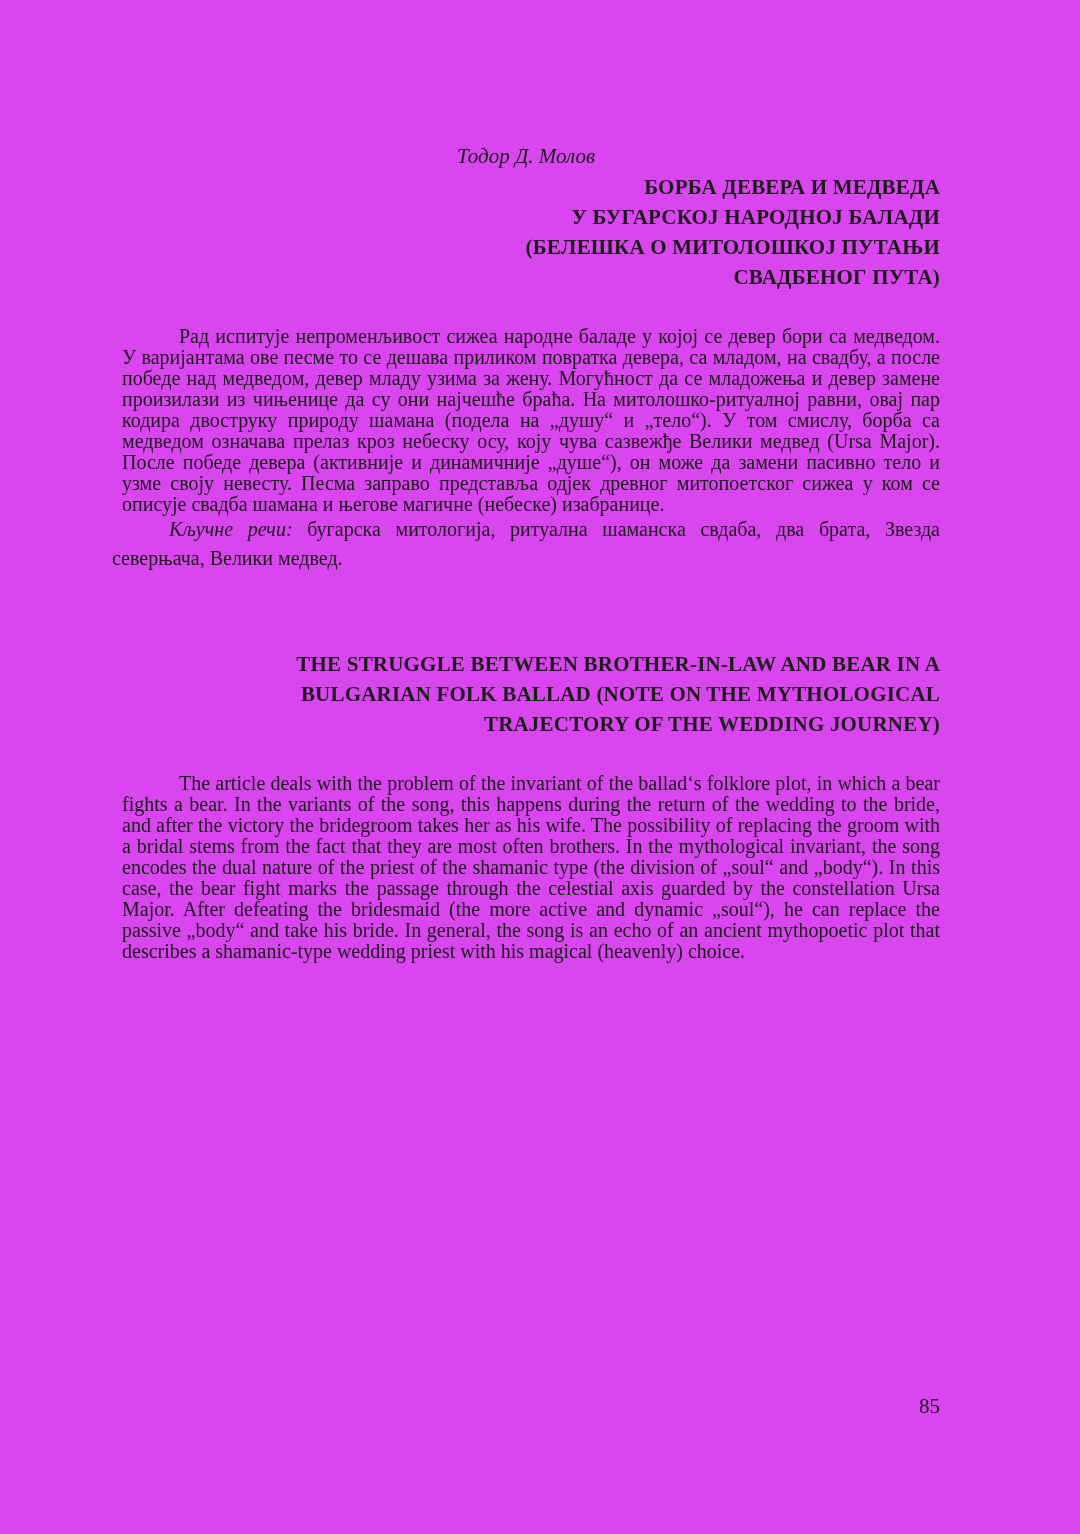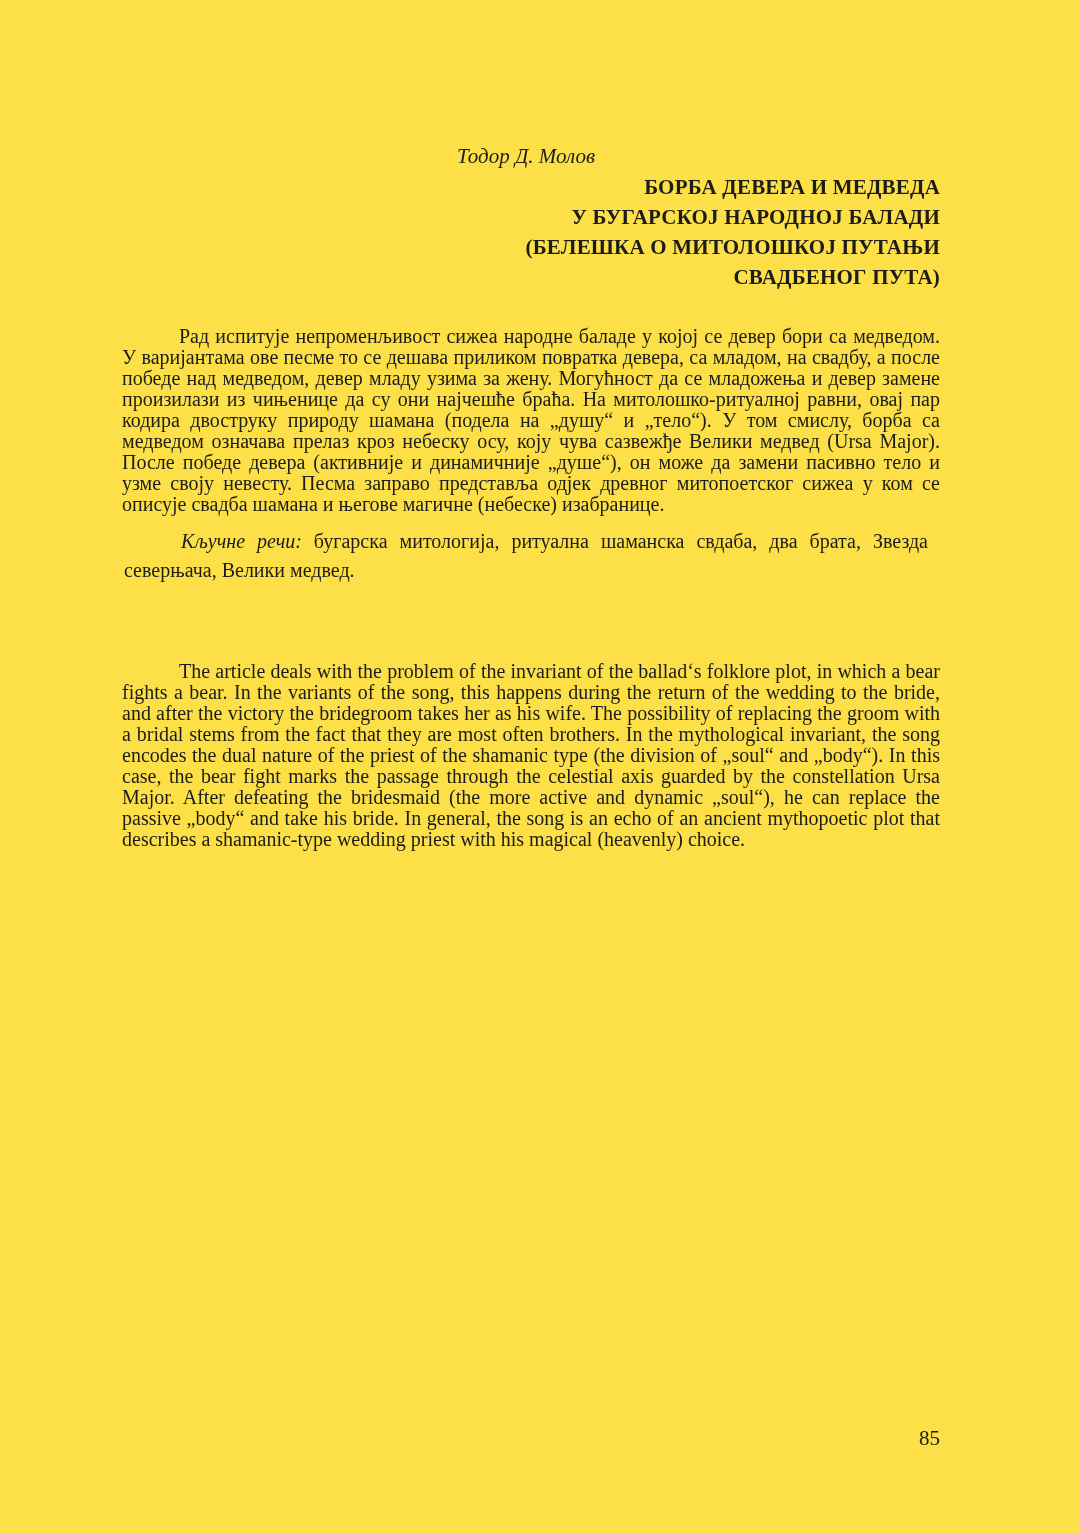--- a/index.html
+++ b/index.html
@@ -12,21 +12,21 @@
     height: 1534px;
     font-family: "Liberation Serif", "DejaVu Serif", serif;
     color: #1c1c1a;
   }
   .page {
     position: relative;
     width: 1080px;
     height: 1534px;
     box-sizing: border-box;
     padding: 142px 140px 0 112px;
-    background: #fde047;
+    background: #d946ef;
     overflow: hidden;
   }
   .author-line {
     text-align: center;
     font-style: italic;
     font-size: 21px;
     line-height: 28px;
     margin: 0 0 2px 0;
   }
   .article-title {
@@ -43,51 +43,53 @@
     line-height: 21px;
     text-align: justify;
     text-indent: 57px;
     margin: 34px 0 0 10px;
   }
   .keywords {
     font-size: 20px;
     line-height: 29px;
     text-align: justify;
     text-indent: 57px;
-    margin: 12px;
+    margin: 0;
   }
   .keywords em {
     font-style: italic;
   }
   .section-english {
     margin-top: 76px;
   }
   .page-number {
     position: absolute;
     top: 1392px;
     right: 140px;
     font-size: 21px;
     line-height: 28px;
-    margin-top: 32px;
   }
 </style>
 </head>
 <body>
 
 <div class="page">
 
   <section>
     <p class="author-line">Тодор Д. Молов</p>
     <h1 class="article-title">БОРБА ДЕВЕРА И МЕДВЕДА
 У БУГАРСКОЈ НАРОДНОЈ БАЛАДИ
 (БЕЛЕШКА О МИТОЛОШКОЈ ПУТАЊИ
 СВАДБЕНОГ ПУТА)</h1>
     <p class="abstract">Рад испитује непроменљивост сижеа народне баладе у којој се девер бори са медведом. У варијантама ове песме то се дешава приликом повратка девера, са младом, на свадбу, а после победе над медведом, девер младу узима за жену. Могућност да се младожења и девер замене произилази из чињенице да су они најчешће браћа. На митолошко-ритуалној равни, овај пар кодира двоструку природу шамана (подела на „душу“ и „тело“). У том смислу, борба са медведом означава прелаз кроз небеску осу, коју чува сазвежђе Велики медвед (Ursa Major). После победе девера (активније и динамичније „душе“), он може да замени пасивно тело и узме своју невесту. Песма заправо представља одјек древног митопоетског сижеа у ком се описује свадба шамана и његове магичне (небеске) изабранице.</p>
     <p class="keywords"><em>Кључне речи:</em><span> бугарска митологија, ритуална шаманска свдаба, два брата, Звезда северњача, Велики медвед.</span></p>
   </section>
 
   <section class="section-english">
+    <h1 class="article-title">THE STRUGGLE BETWEEN BROTHER-IN-LAW AND BEAR IN A
+BULGARIAN FOLK BALLAD (NOTE ON THE MYTHOLOGICAL
+TRAJECTORY OF THE WEDDING JOURNEY)</h1>
     <p class="abstract">The article deals with the problem of the invariant of the ballad‘s folklore plot, in which a bear fights a bear. In the variants of the song, this happens during the return of the wedding to the bride, and after the victory the bridegroom takes her as his wife. The possibility of replacing the groom with a bridal stems from the fact that they are most often brothers. In the mythological invariant, the song encodes the dual nature of the priest of the shamanic type (the division of „soul“ and „body“). In this case, the bear fight marks the passage through the celestial axis guarded by the constellation Ursa Major. After defeating the bridesmaid (the more active and dynamic „soul“), he can replace the passive „body“ and take his bride. In general, the song is an echo of an ancient mythopoetic plot that describes a shamanic-type wedding priest with his magical (heavenly) choice.</p>
   </section>
 
   <div class="page-number">85</div>
 
 </div>
 
 </body></html>

